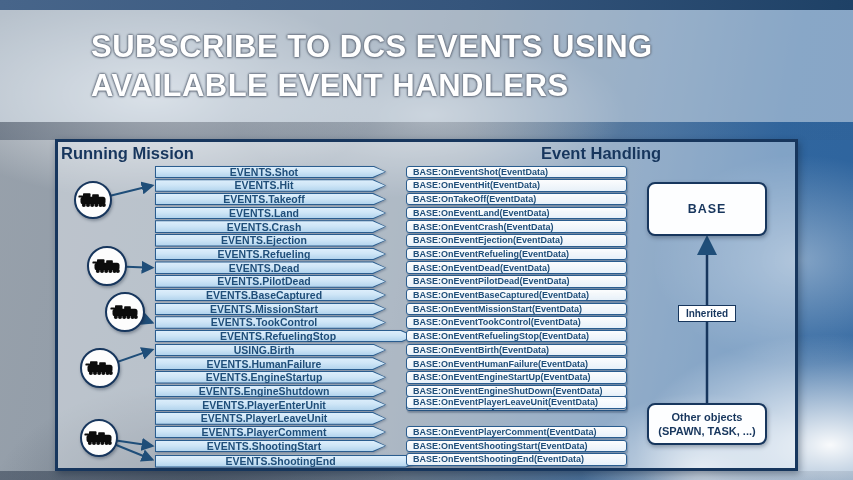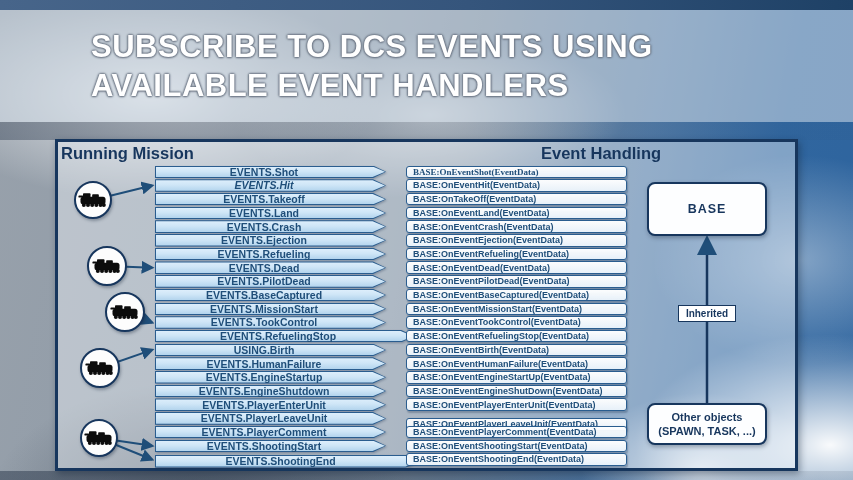--- a/index.html
+++ b/index.html
@@ -222,21 +222,21 @@
           </svg>
         </div>
       </div>
     <div id="event-rows-holder">
         <div class="event-row" style="top: 23.5px;">
           <div class="chev-outer">
             <div class="chev-inner"></div>
           </div>
           <span class="chev-label">EVENTS.Shot</span>
         </div>
-        <div class="event-row" style="top: 37.2px; font-style: italic;">
+        <div class="event-row" style="top: 37.2px;">
           <div class="chev-outer">
             <div class="chev-inner"></div>
           </div>
           <span class="chev-label">EVENTS.Hit</span>
         </div>
         <div class="event-row" style="top: 50.9px;">
           <div class="chev-outer">
             <div class="chev-inner"></div>
           </div>
           <span class="chev-label">EVENTS.Takeoff</span>
@@ -350,39 +350,39 @@
           <span class="chev-label">EVENTS.ShootingStart</span>
         </div>
         <div class="event-row" style="top: 313px; padding-left: 33px;">
           <div class="chev-outer">
             <div class="chev-inner"></div>
           </div>
           <span class="chev-label">EVENTS.ShootingEnd</span>
         </div>
       </div>
     <div id="handler-rows-holder">
-        <div class="handler-row" style="top: 23.5px; font-family: Liberation Serif, serif;">BASE:OnEventShot(EventData)</div>
+        <div class="handler-row" style="top: 23.5px;">BASE:OnEventShot(EventData)</div>
         <div class="handler-row" style="top: 37.2px;">BASE:OnEventHit(EventData)</div>
         <div class="handler-row" style="top: 50.9px;">BASE:OnTakeOff(EventData)</div>
         <div class="handler-row" style="top: 64.6px;">BASE:OnEventLand(EventData)</div>
         <div class="handler-row" style="top: 78.3px;">BASE:OnEventCrash(EventData)</div>
         <div class="handler-row" style="top: 92px;">BASE:OnEventEjection(EventData)</div>
         <div class="handler-row" style="top: 105.7px;">BASE:OnEventRefueling(EventData)</div>
         <div class="handler-row" style="top: 119.4px;">BASE:OnEventDead(EventData)</div>
         <div class="handler-row" style="top: 133.1px;">BASE:OnEventPilotDead(EventData)</div>
         <div class="handler-row" style="top: 146.8px;">BASE:OnEventBaseCaptured(EventData)</div>
         <div class="handler-row" style="top: 160.5px;">BASE:OnEventMissionStart(EventData)</div>
         <div class="handler-row" style="top: 174.2px;">BASE:OnEventTookControl(EventData)</div>
         <div class="handler-row" style="top: 187.9px;">BASE:OnEventRefuelingStop(EventData)</div>
         <div class="handler-row" style="top: 201.6px;">BASE:OnEventBirth(EventData)</div>
         <div class="handler-row" style="top: 215.3px;">BASE:OnEventHumanFailure(EventData)</div>
         <div class="handler-row" style="top: 229px;">BASE:OnEventEngineStartUp(EventData)</div>
         <div class="handler-row" style="top: 242.7px;">BASE:OnEventEngineShutDown(EventData)</div>
         <div class="handler-row" style="top: 256.4px;">BASE:OnEventPlayerEnterUnit(EventData)</div>
-        <div class="handler-row" style="top: 276px;">BASE:OnEventPlayerLeaveUnit(EventData)</div>
+        <div class="handler-row" style="top: 254px;">BASE:OnEventPlayerLeaveUnit(EventData)</div>
         <div class="handler-row" style="top: 283.8px;">BASE:OnEventPlayerComment(EventData)</div>
         <div class="handler-row" style="top: 297.5px;">BASE:OnEventShootingStart(EventData)</div>
         <div class="handler-row" style="top: 311.2px;">BASE:OnEventShootingEnd(EventData)</div>
       </div>
 
     <div class="hier-box base-box">
       <span>BASE</span>
     </div>
     <div class="inherited-label">
       <span>Inherited</span>

